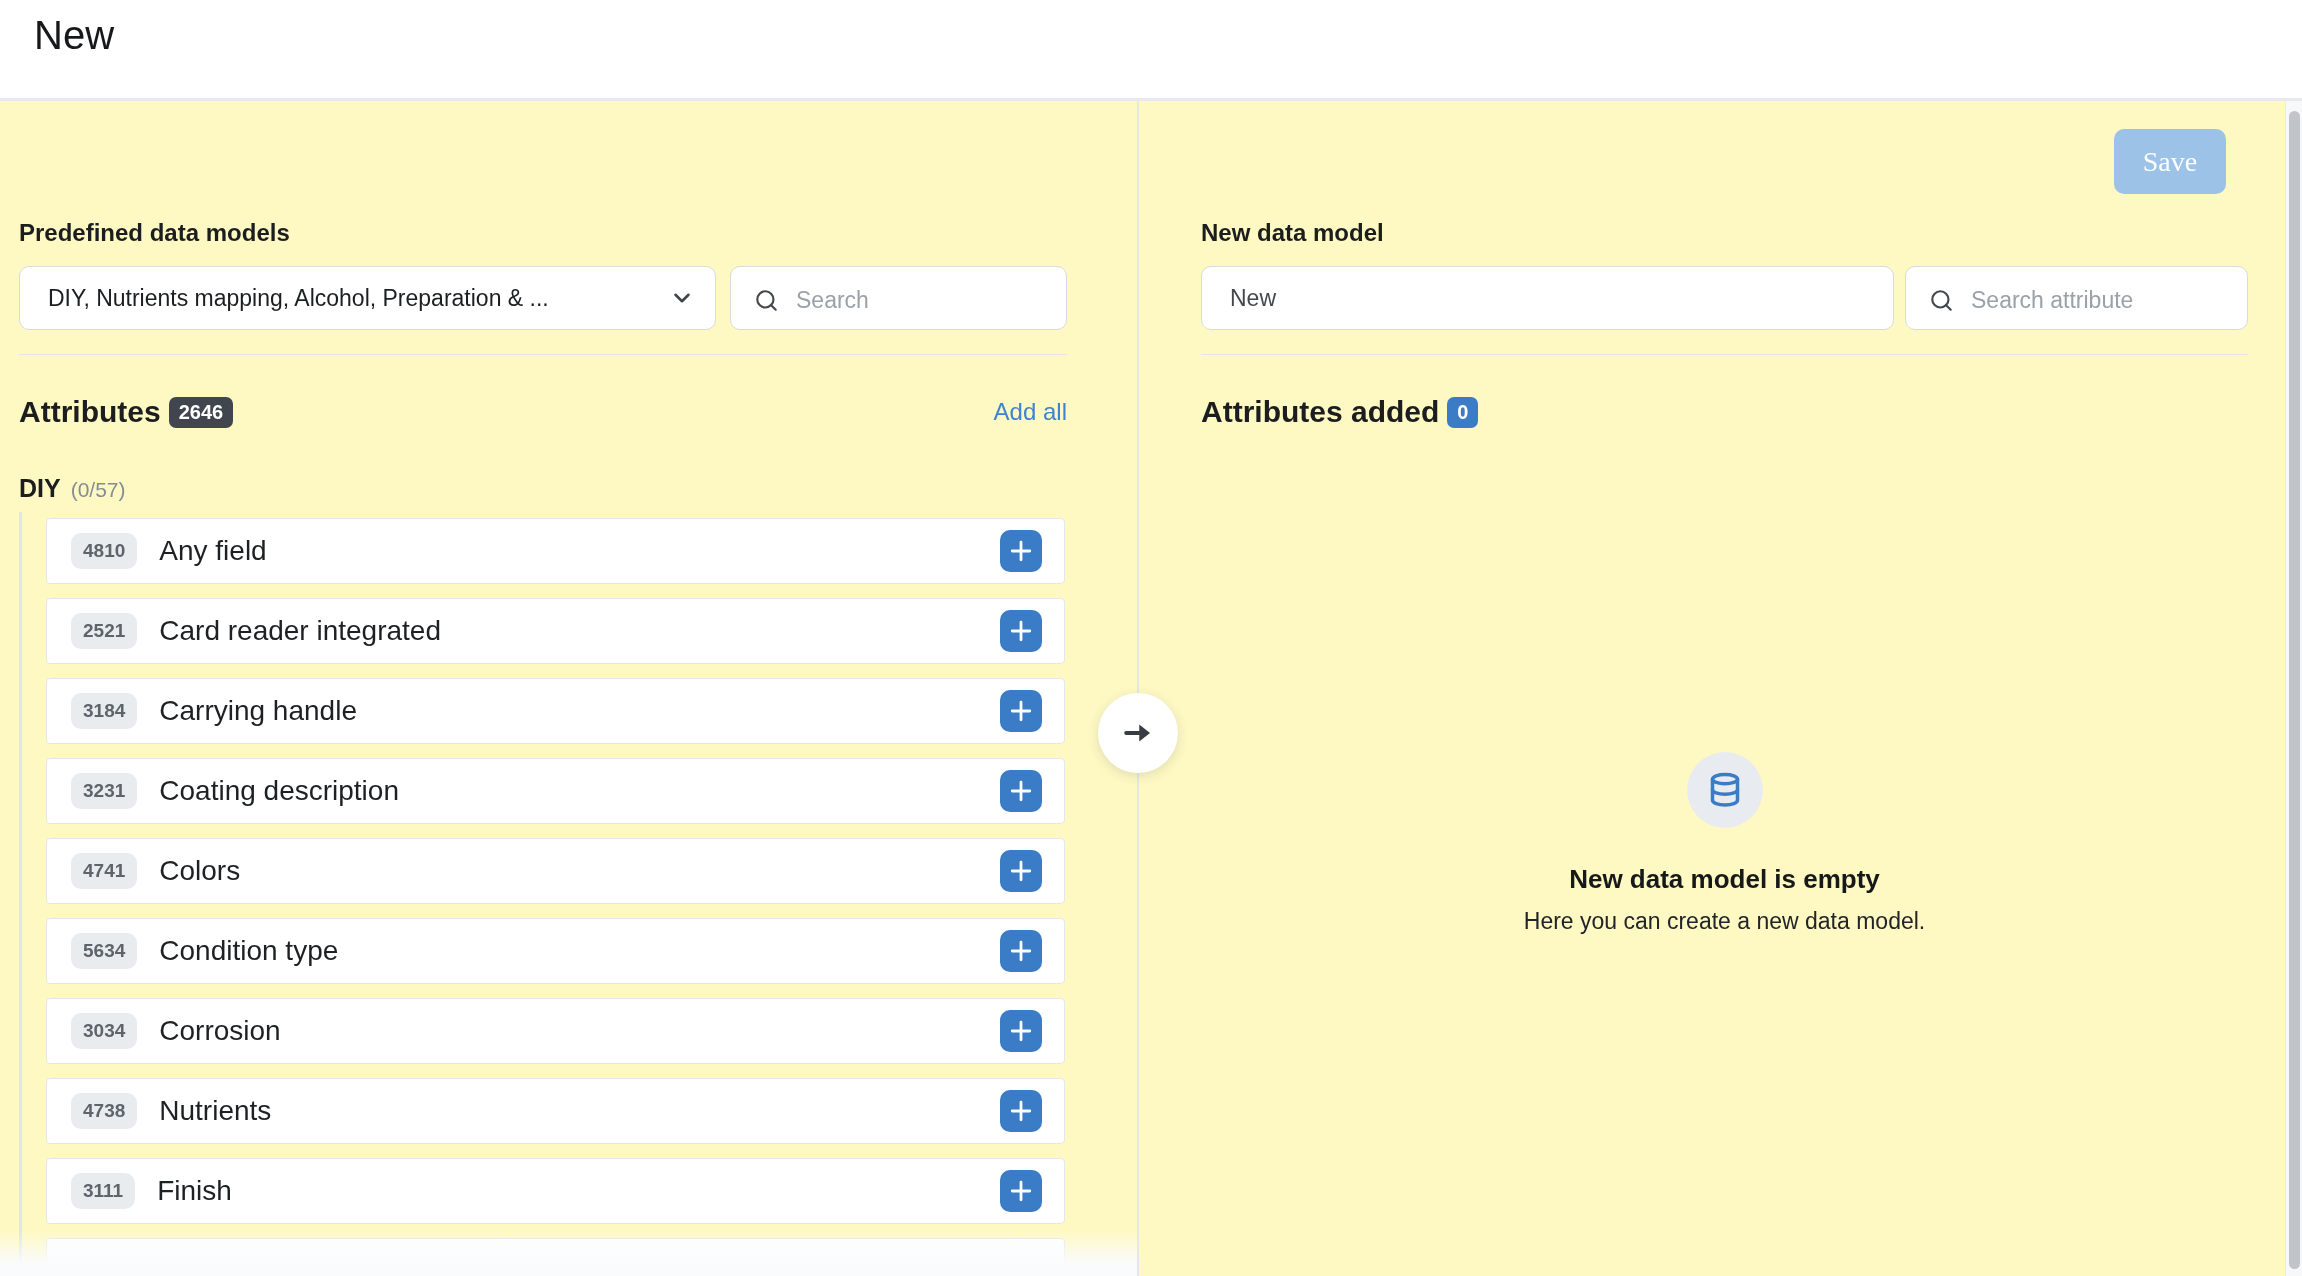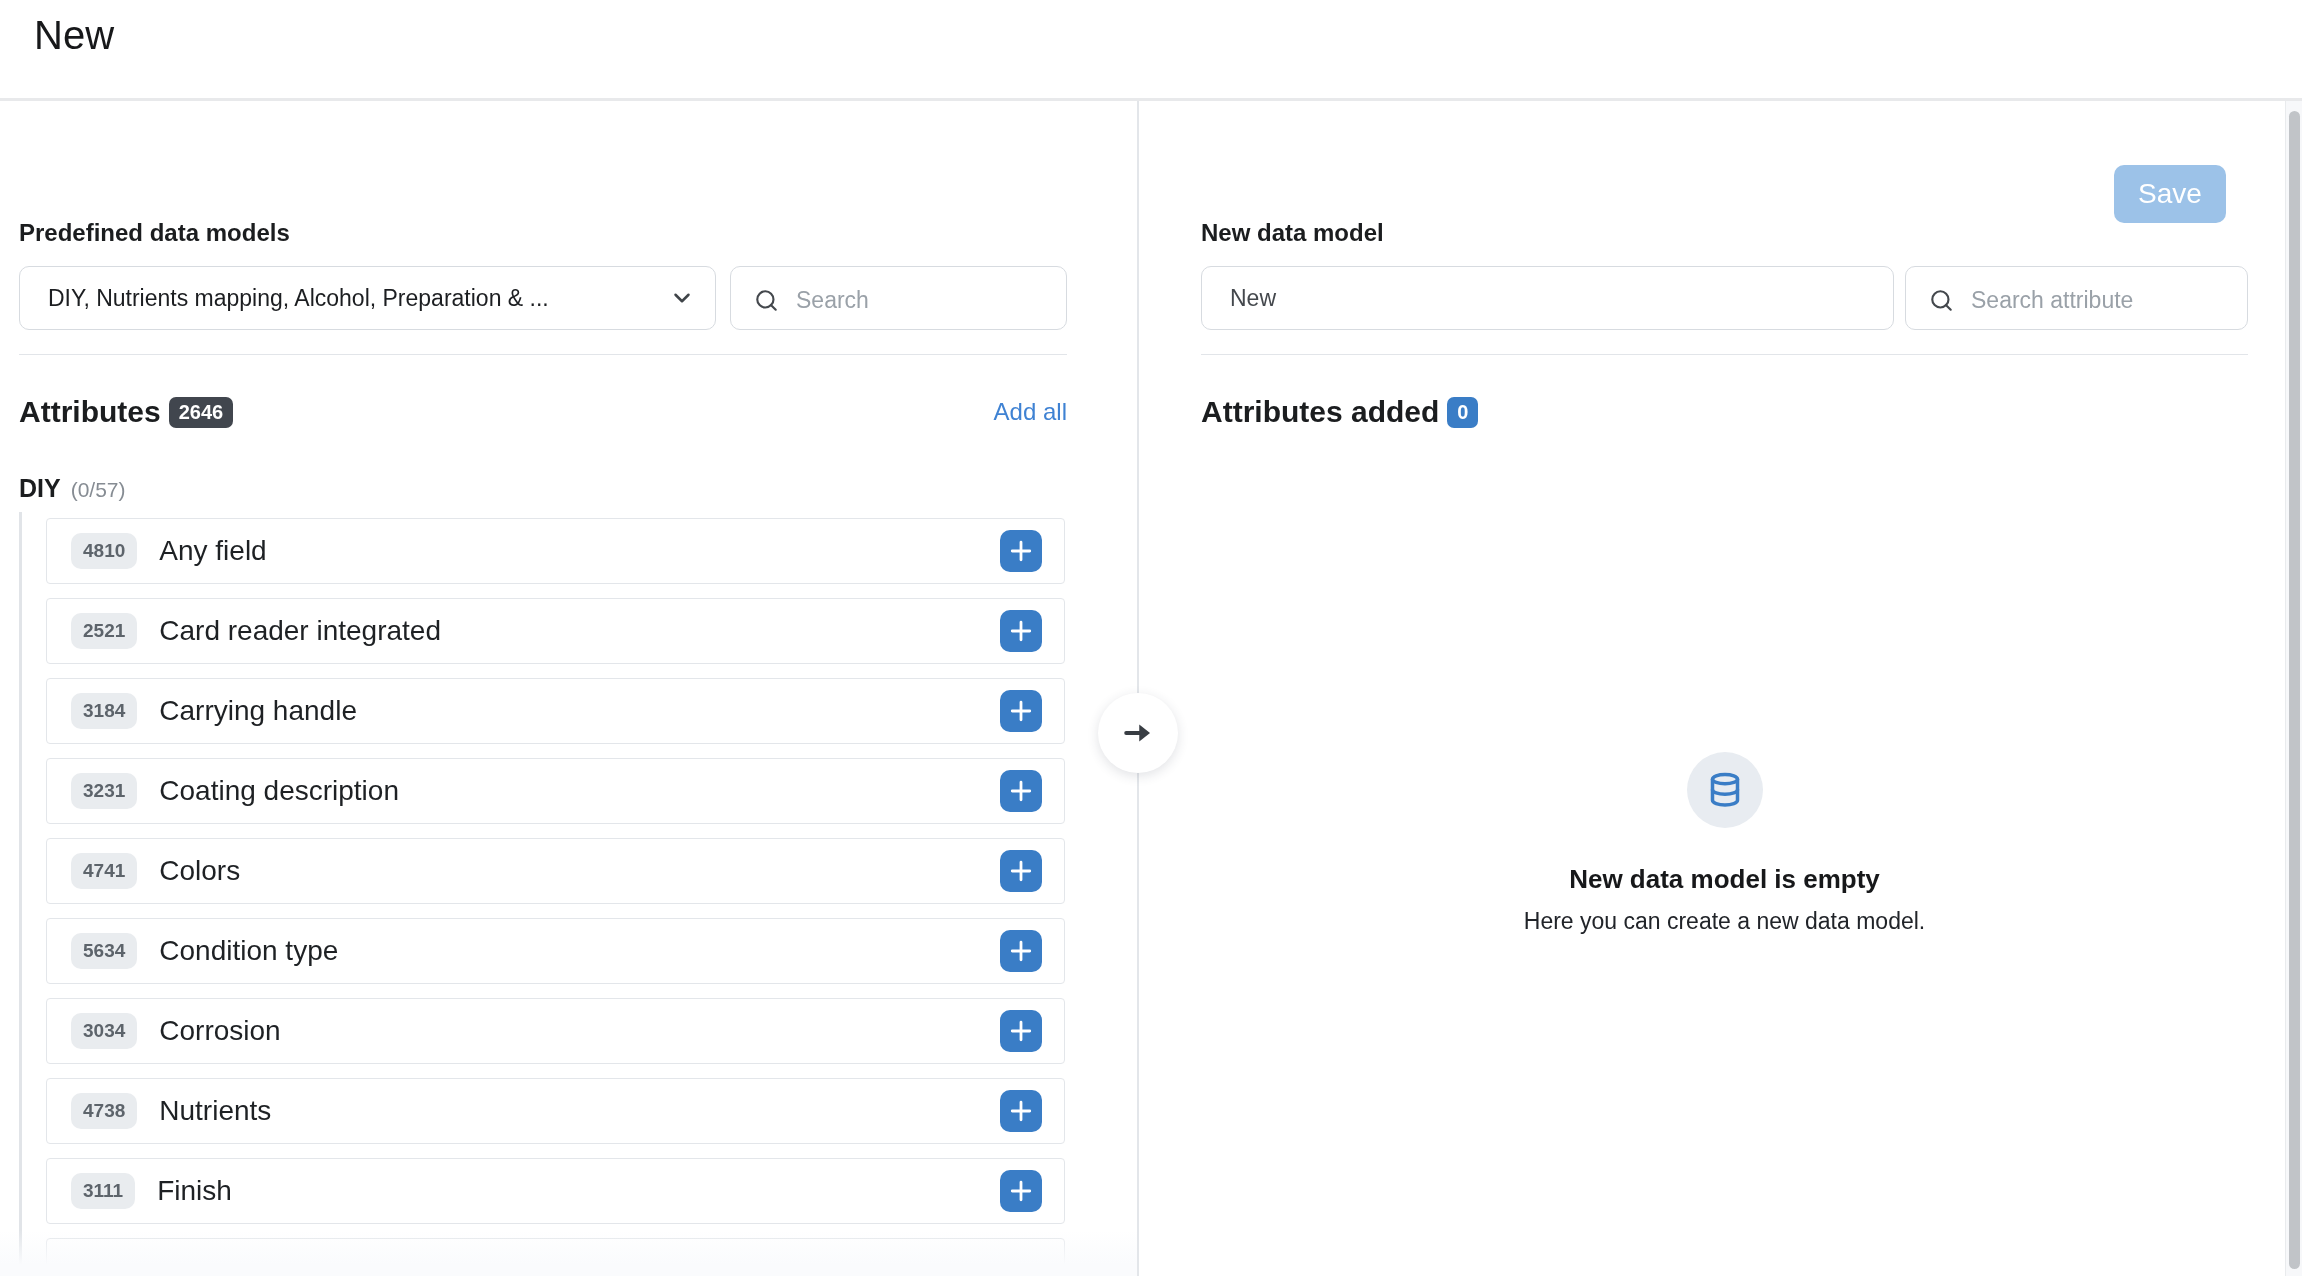--- a/index.html
+++ b/index.html
@@ -1,23 +1,23 @@
 <!DOCTYPE html>
 <html><head>
 <meta charset="utf-8">
 <style>
   html,body{margin:0;padding:0;}
   body{font-family:"Liberation Sans","DejaVu Sans",sans-serif;background:#e9ebee;}
-  .page{position:relative;width:2302px;height:1276px;background:#ffffff;overflow:hidden;}
+  .page{position:relative;width:2302px;height:1276px;background:#fef9c3;overflow:hidden;}
 
   
   .header{position:absolute;top:0;left:0;right:0;height:101px;background:#ffffff;border-bottom:3px solid #e8e9eb;box-sizing:border-box;}
   .page-title{position:absolute;left:34px;top:13px;font-size:40px;font-weight:400;color:#17181a;}
 
-  .save-btn{position:absolute;top:129px;right:76px;width:112px;height:58px;background:#9cc2e8;border:none;border-radius:10px;color:#ffffff;font-size:28px;font-family:Liberation Sans, sans-serif;display:flex;align-items:center;justify-content:center;cursor:default;margin-top:36px;}
+  .save-btn{position:absolute;top:129px;right:76px;width:112px;height:65px;background:#9cc2e8;border:none;border-radius:10px;color:#ffffff;font-size:28px;font-family:Liberation Serif, serif;display:flex;align-items:center;justify-content:center;cursor:default;}
 
   .section-heading{position:absolute;font-size:24px;font-weight:700;color:#1b1d1f;}
 
   
   .control{position:absolute;top:266px;height:64px;background:#ffffff;border:1px solid #d7dbe0;border-radius:10px;box-sizing:border-box;display:flex;align-items:center;text-align:right;}
   .select{padding:0 20px 0 28px;justify-content:space-between;cursor:pointer;}
   .select-value{font-size:23px;color:#1c1e21;white-space:nowrap;overflow:hidden;margin-right:16px;}
   .searchbox{padding:4px 20px 0 22px;}
   .searchbox .placeholder{font-size:23px;color:#9aa1a8;margin-left:16px;}
   .text-input-value{font-size:23px;color:#44484d;margin-left:28px;}

